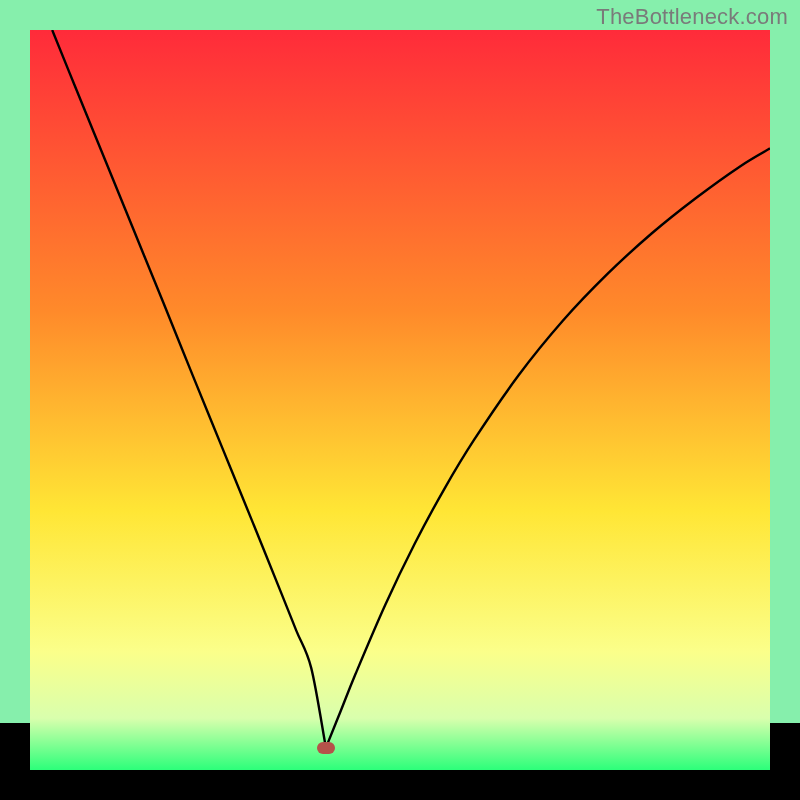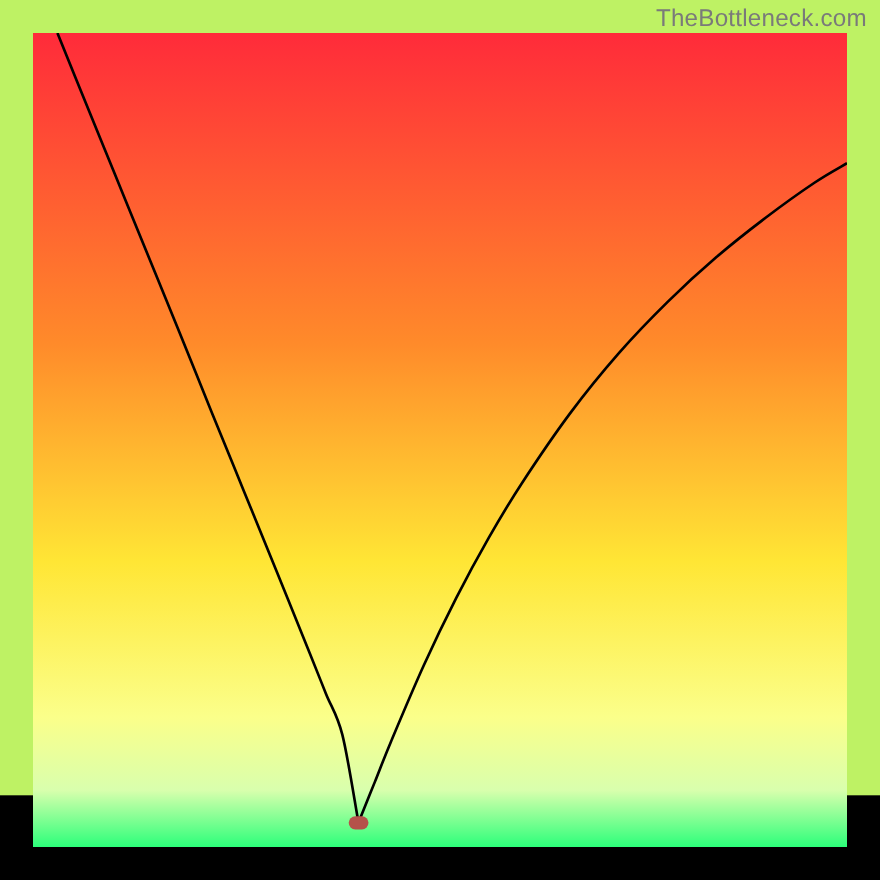--- a/index.html
+++ b/index.html
@@ -7,21 +7,21 @@
     padding: 0;
     width: 800px;
     height: 800px;
     background: #000;
     font-family: Arial, Helvetica, sans-serif;
   }
   .frame {
     position: relative;
     width: 800px;
     height: 723px;
-    background: #bef264;
+    background: #86efac;
   }
   .watermark {
     position: absolute;
     top: 4px;
     right: 12px;
     color: #7a7a7a;
     font-size: 22px;
     font-weight: 500;
     letter-spacing: 0.2px;
     z-index: 5;

